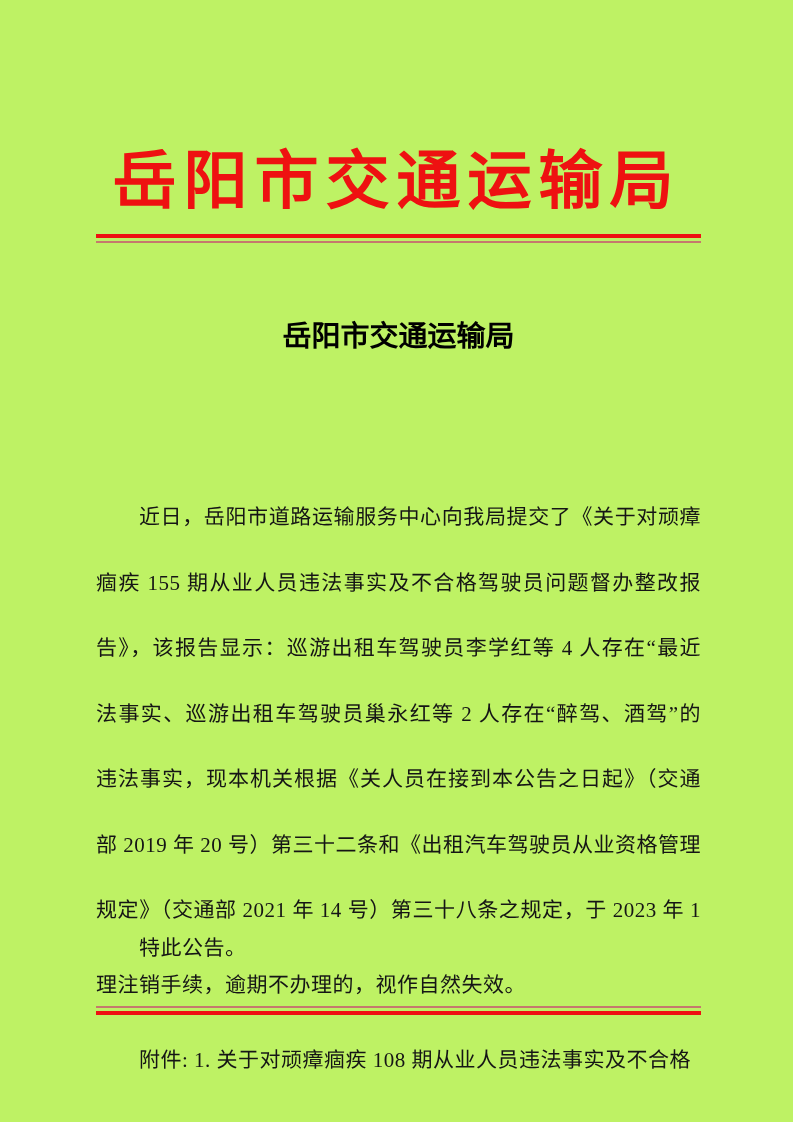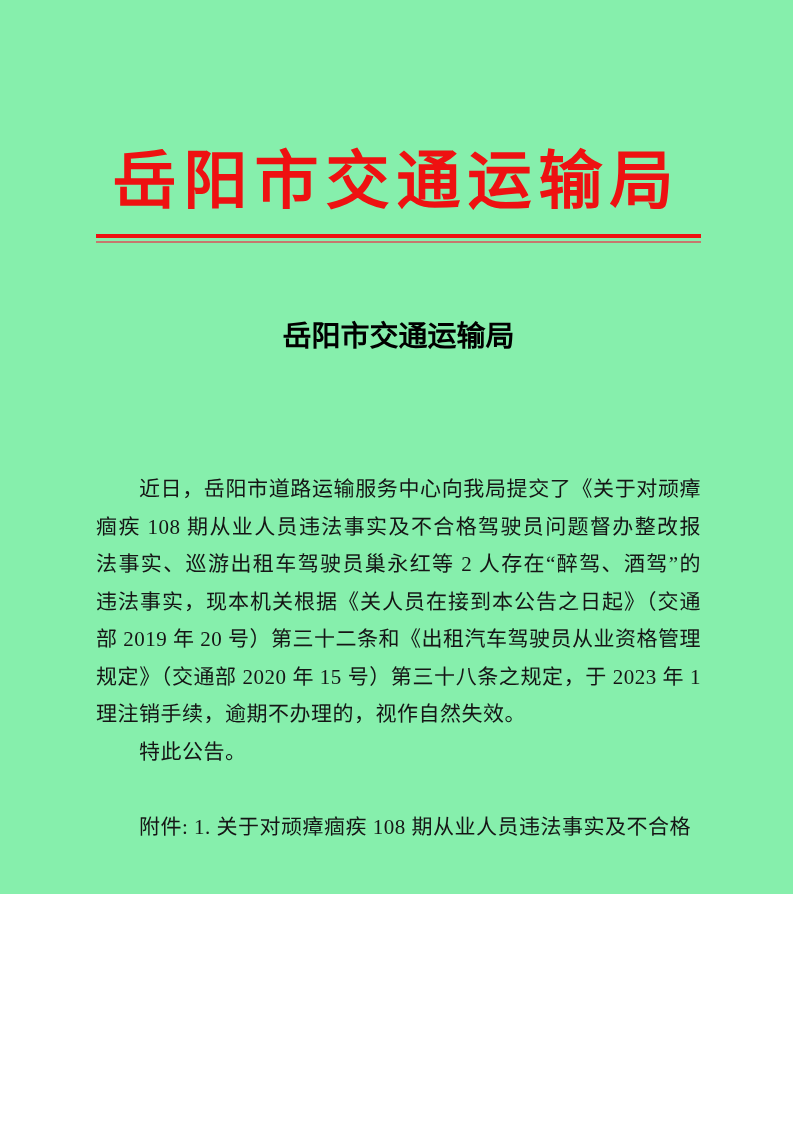--- a/index.html
+++ b/index.html
@@ -3,22 +3,22 @@
 <meta charset="utf-8">
 <style>
   html, body {
     margin: 0;
     padding: 0;
     background: #ffffff;
   }
   .page {
     position: relative;
     width: 793px;
-    height: 894px;
-    background: #86efac;
+    height: 1122px;
+    background: #bef264;
     overflow: hidden;
     font-family: "Liberation Serif", "DejaVu Serif", serif;
     color: #1a1a1a;
   }
 
   
   .letterhead {
     position: absolute;
     top: 146px;
     left: 0;
@@ -66,20 +66,21 @@
     font-size: 21px;
     line-height: 37.5px;
     letter-spacing: 0.5px;
     color: #151515;
   }
   .line { white-space: nowrap; }
   .justify {
     white-space: normal;
     text-align: justify;
     text-align-last: justify;
+    margin-top: 28px;
   }
   .indent { padding-left: 43px; }
   .spacer { height: 37.5px; }
 </style>
 </head>
 <body>
 
 <div class="page">
 
   <div class="letterhead">岳阳市交通运输局</div>
@@ -89,27 +90,28 @@
     <div class="rule-gap"></div>
     <div class="rule-thin"></div>
   </div>
 
   <div class="title-block">
     <div>岳阳市交通运输局</div>
   </div>
 
   <div class="body-block">
     <div class="line justify indent">近日，岳阳市道路运输服务中心向我局提交了《关于对顽瘴</div>
-    <div class="line justify">痼疾 108 期从业人员违法事实及不合格驾驶员问题督办整改报</div>
+    <div class="line justify">痼疾 155 期从业人员违法事实及不合格驾驶员问题督办整改报</div>
+    <div class="line justify">告》，该报告显示：巡游出租车驾驶员李学红等 4 人存在“最近</div>
     <div class="line justify">法事实、巡游出租车驾驶员巢永红等 2 人存在“醉驾、酒驾”的</div>
     <div class="line justify">违法事实，现本机关根据《关人员在接到本公告之日起》（交通</div>
     <div class="line justify">部 2019 年 20 号）第三十二条和《出租汽车驾驶员从业资格管理</div>
-    <div class="line justify">规定》（交通部 2020 年 15 号）第三十八条之规定，于 2023 年 1</div>
+    <div class="line justify">规定》（交通部 2021 年 14 号）第三十八条之规定，于 2023 年 1</div>
+    <div class="line indent">特此公告。</div>
     <div class="line">理注销手续，逾期不办理的，视作自然失效。</div>
-    <div class="line indent">特此公告。</div>
     <div class="spacer"></div>
     <div class="line indent">附件: 1. 关于对顽瘴痼疾 108 期从业人员违法事实及不合格</div>
   </div>
 
   <div class="rule rule-bottom">
     <div class="rule-thin"></div>
     <div class="rule-gap"></div>
     <div class="rule-thick"></div>
   </div>
 

